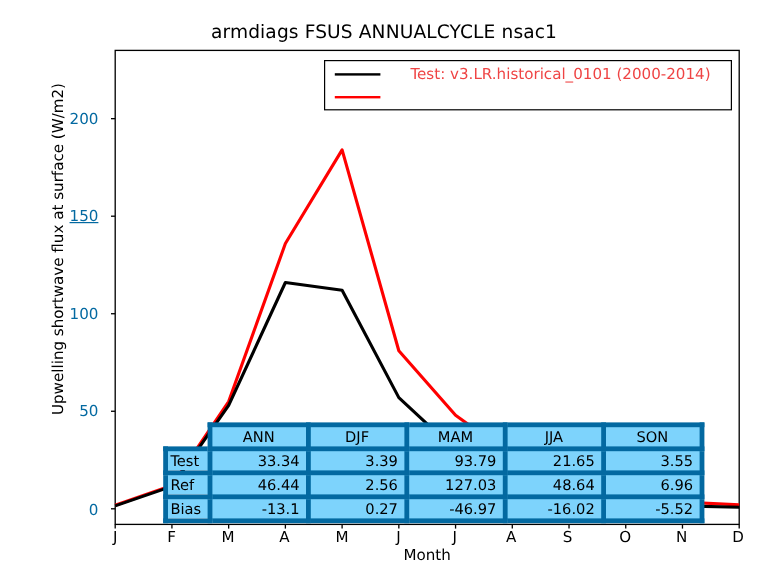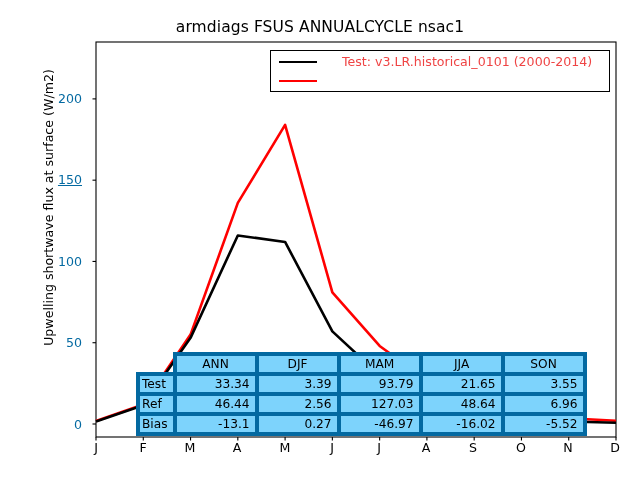--- a/index.html
+++ b/index.html
@@ -73,20 +73,21 @@
   .tbl td.blank { border:none; background:transparent; }
 </style>
 </head>
 <body>
 
 <div id="fig">
 
   <div class="ttl">armdiags FSUS ANNUALCYCLE nsac1</div>
 
   <div class="ylabel">Upwelling shortwave flux at surface (W/m2)</div>
+  <div class="xlabel">Month</div>
 
   <div class="ytick" style="top:417px;">0</div>
   <div class="ytick" style="top:335px;">50</div>
   <div class="ytick" style="top:254px;">100</div>
   <div class="ytick" style="top:172px;text-decoration:underline;">150</div>
   <div class="ytick" style="top:91px;">200</div>
 
   <div class="xtick" style="left:81px;">J</div>
   <div class="xtick" style="left:128px;">F</div>
   <div class="xtick" style="left:175px;">M</div>

